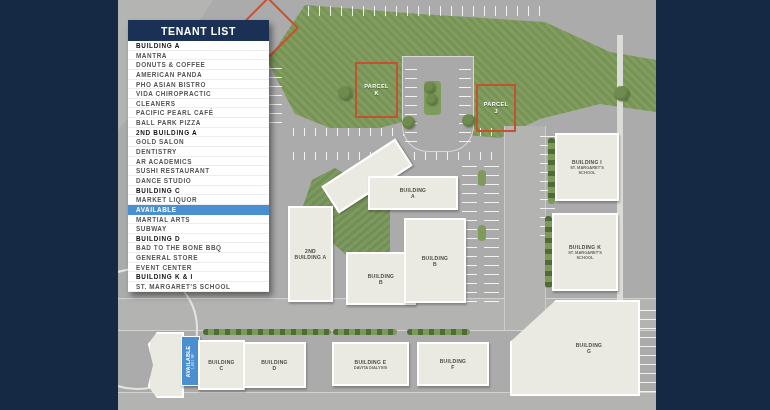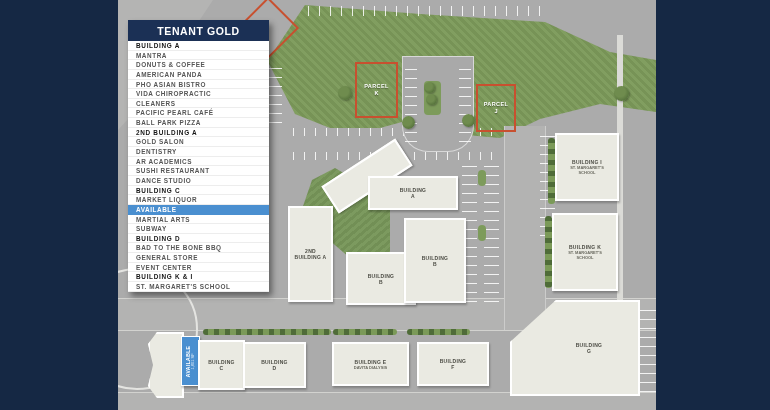--- a/index.html
+++ b/index.html
@@ -176,21 +176,21 @@
       <span class="l1">BUILDING E</span>
       <span class="sub" style="white-space:nowrap;max-width:70px;">DAVITA DIALYSIS</span>
     </div>
     <div class="abs bld" style="left:299px;top:342px;width:72px;height:44px;">
       <span class="l1">BUILDING</span>
       <span class="l2">F</span>
     </div>
   </div>
 
   <div class="panel">
-    <div class="panel-header">TENANT GOLD</div>
+    <div class="panel-header">TENANT LIST</div>
     <div class="panel-body">
       <div class="trow" data-style="bold">BUILDING A</div>
       <div class="trow" data-style="normal">MANTRA</div>
       <div class="trow" data-style="normal">DONUTS &amp; COFFEE</div>
       <div class="trow" data-style="normal">AMERICAN PANDA</div>
       <div class="trow" data-style="normal">PHO ASIAN BISTRO</div>
       <div class="trow" data-style="normal">VIDA CHIROPRACTIC</div>
       <div class="trow" data-style="normal">CLEANERS</div>
       <div class="trow" data-style="normal">PACIFIC PEARL CAFÉ</div>
       <div class="trow" data-style="normal">BALL PARK PIZZA</div>

